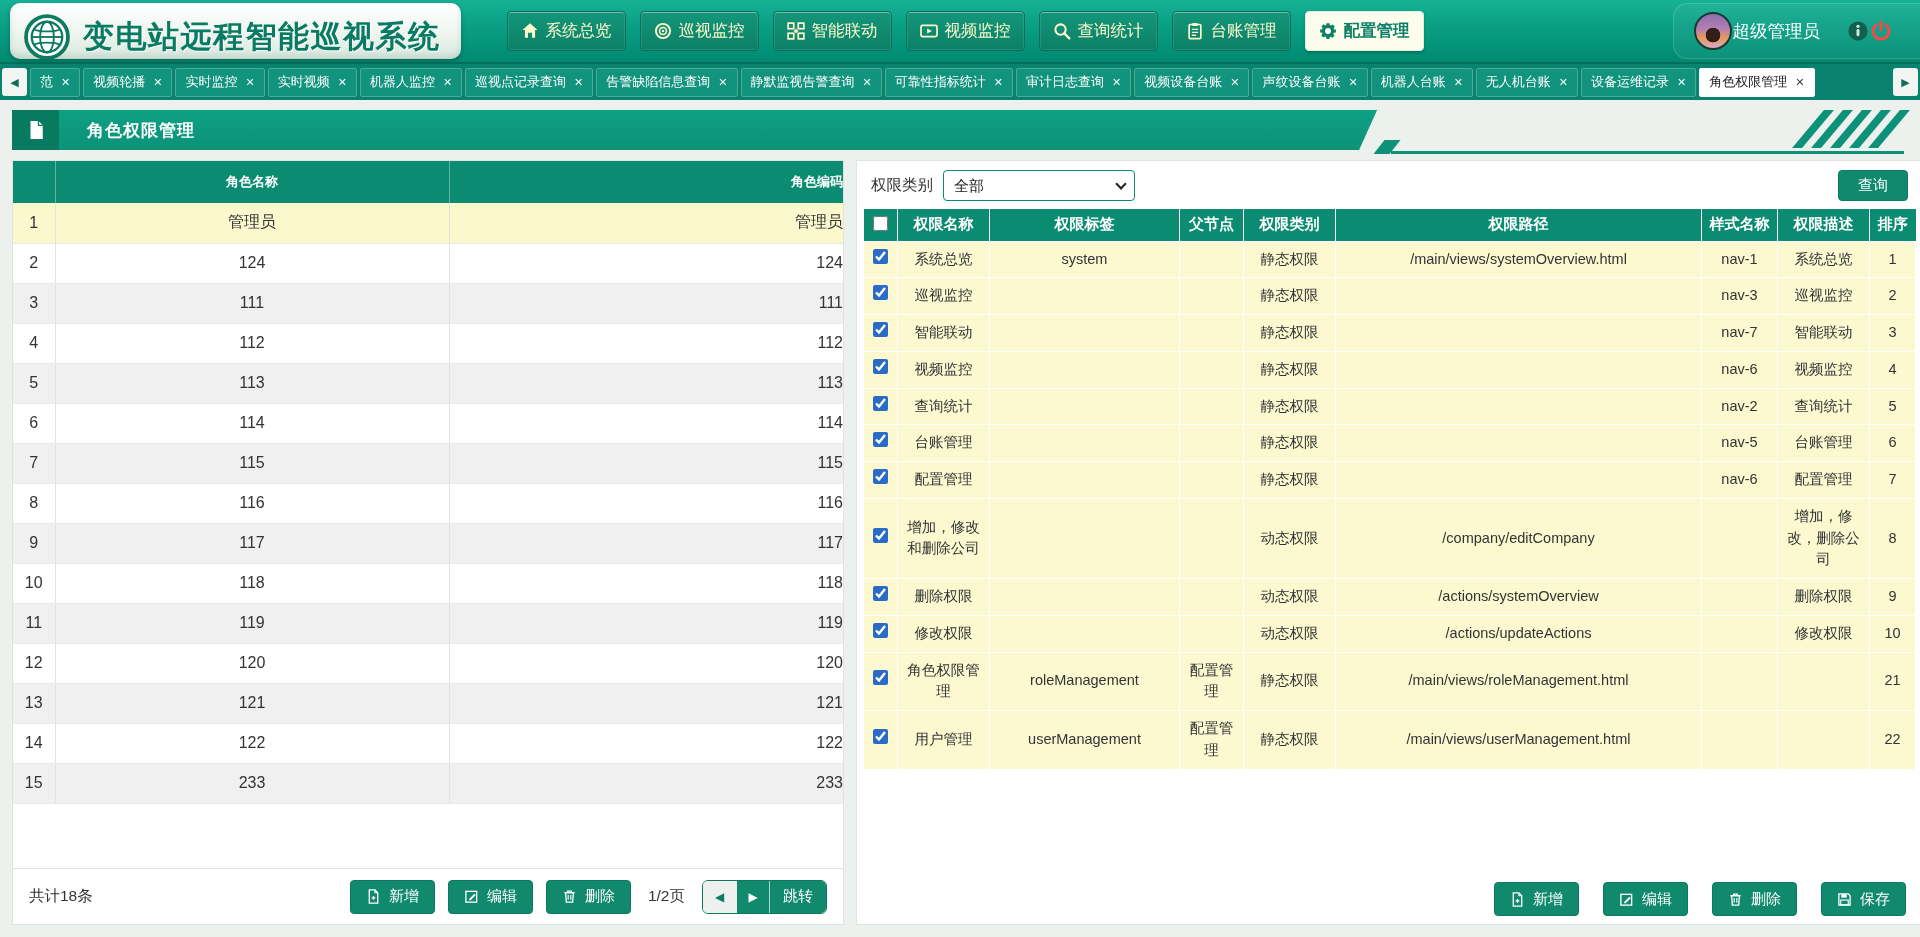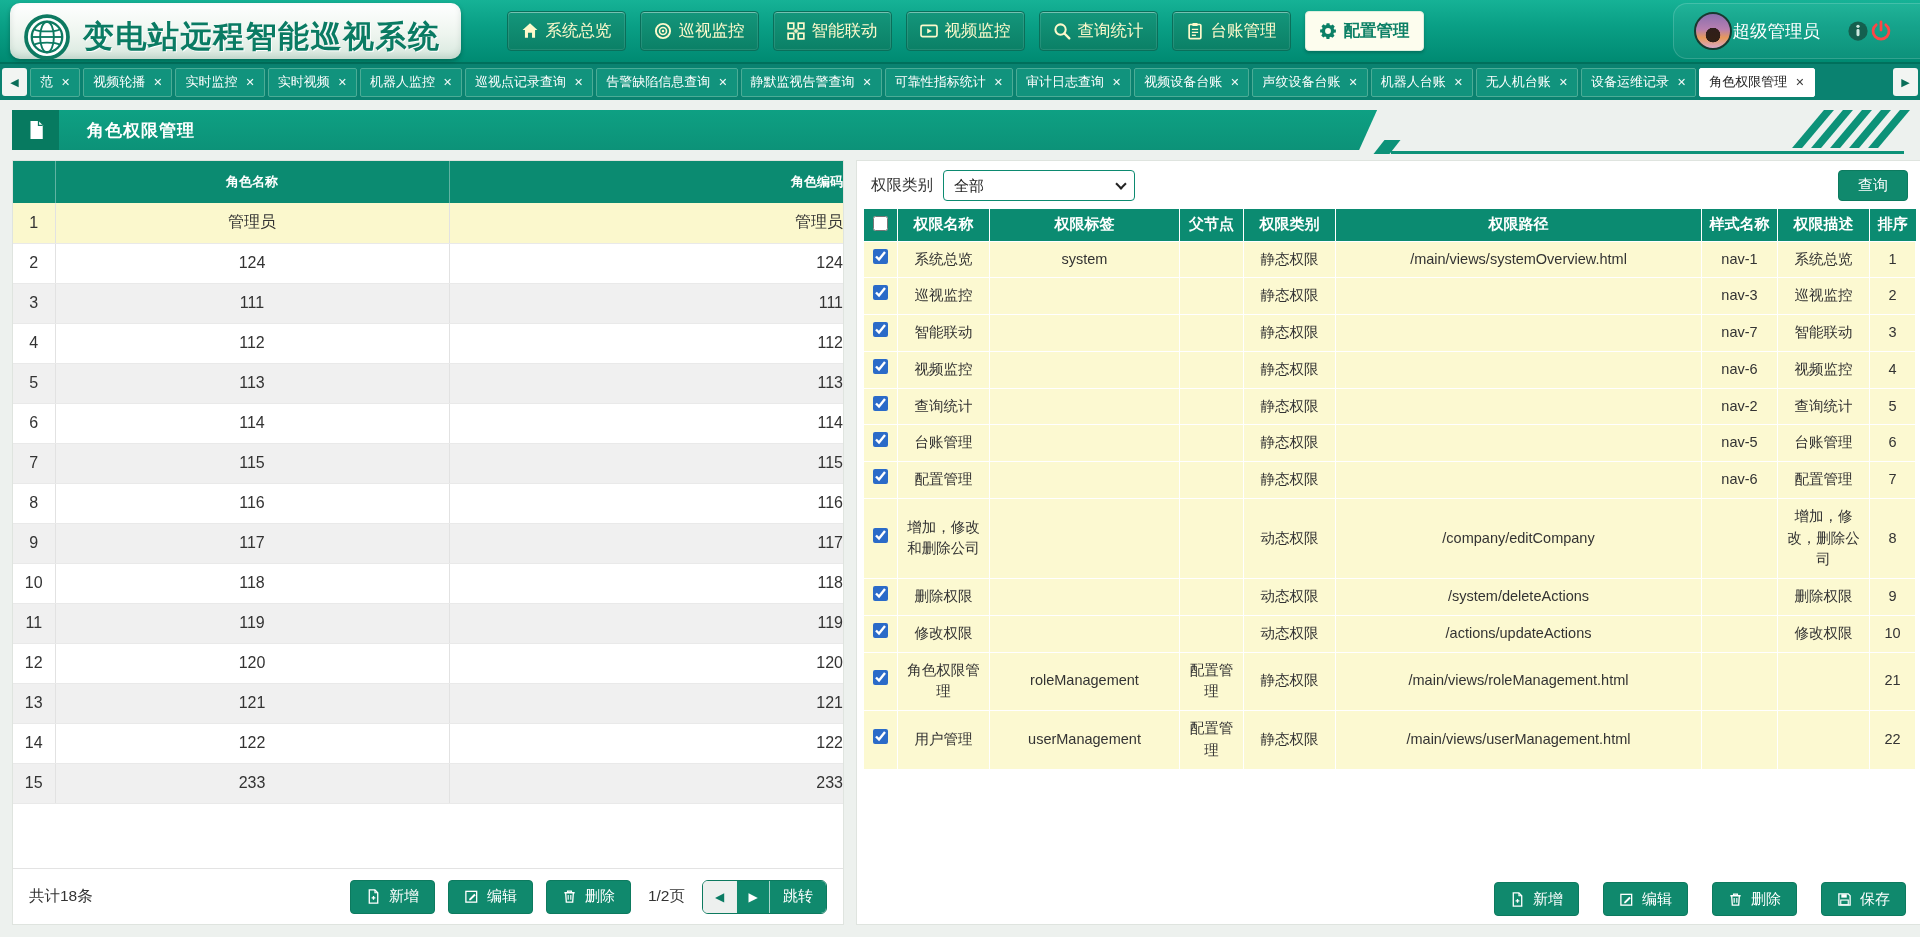--- a/index.html
+++ b/index.html
@@ -585,21 +585,21 @@
                 <td></td>
                 <td>增加，修改，删除公司</td>
                 <td>8</td>
               </tr>
               <tr>
                 <td><input type="checkbox" checked="" style=""></td>
                 <td>删除权限</td>
                 <td></td>
                 <td></td>
                 <td>动态权限</td>
-                <td>/system/deleteActions</td>
+                <td>/actions/systemOverview</td>
                 <td></td>
                 <td>删除权限</td>
                 <td>9</td>
               </tr>
               <tr>
                 <td><input type="checkbox" checked="" style=""></td>
                 <td>修改权限</td>
                 <td></td>
                 <td></td>
                 <td>动态权限</td>

